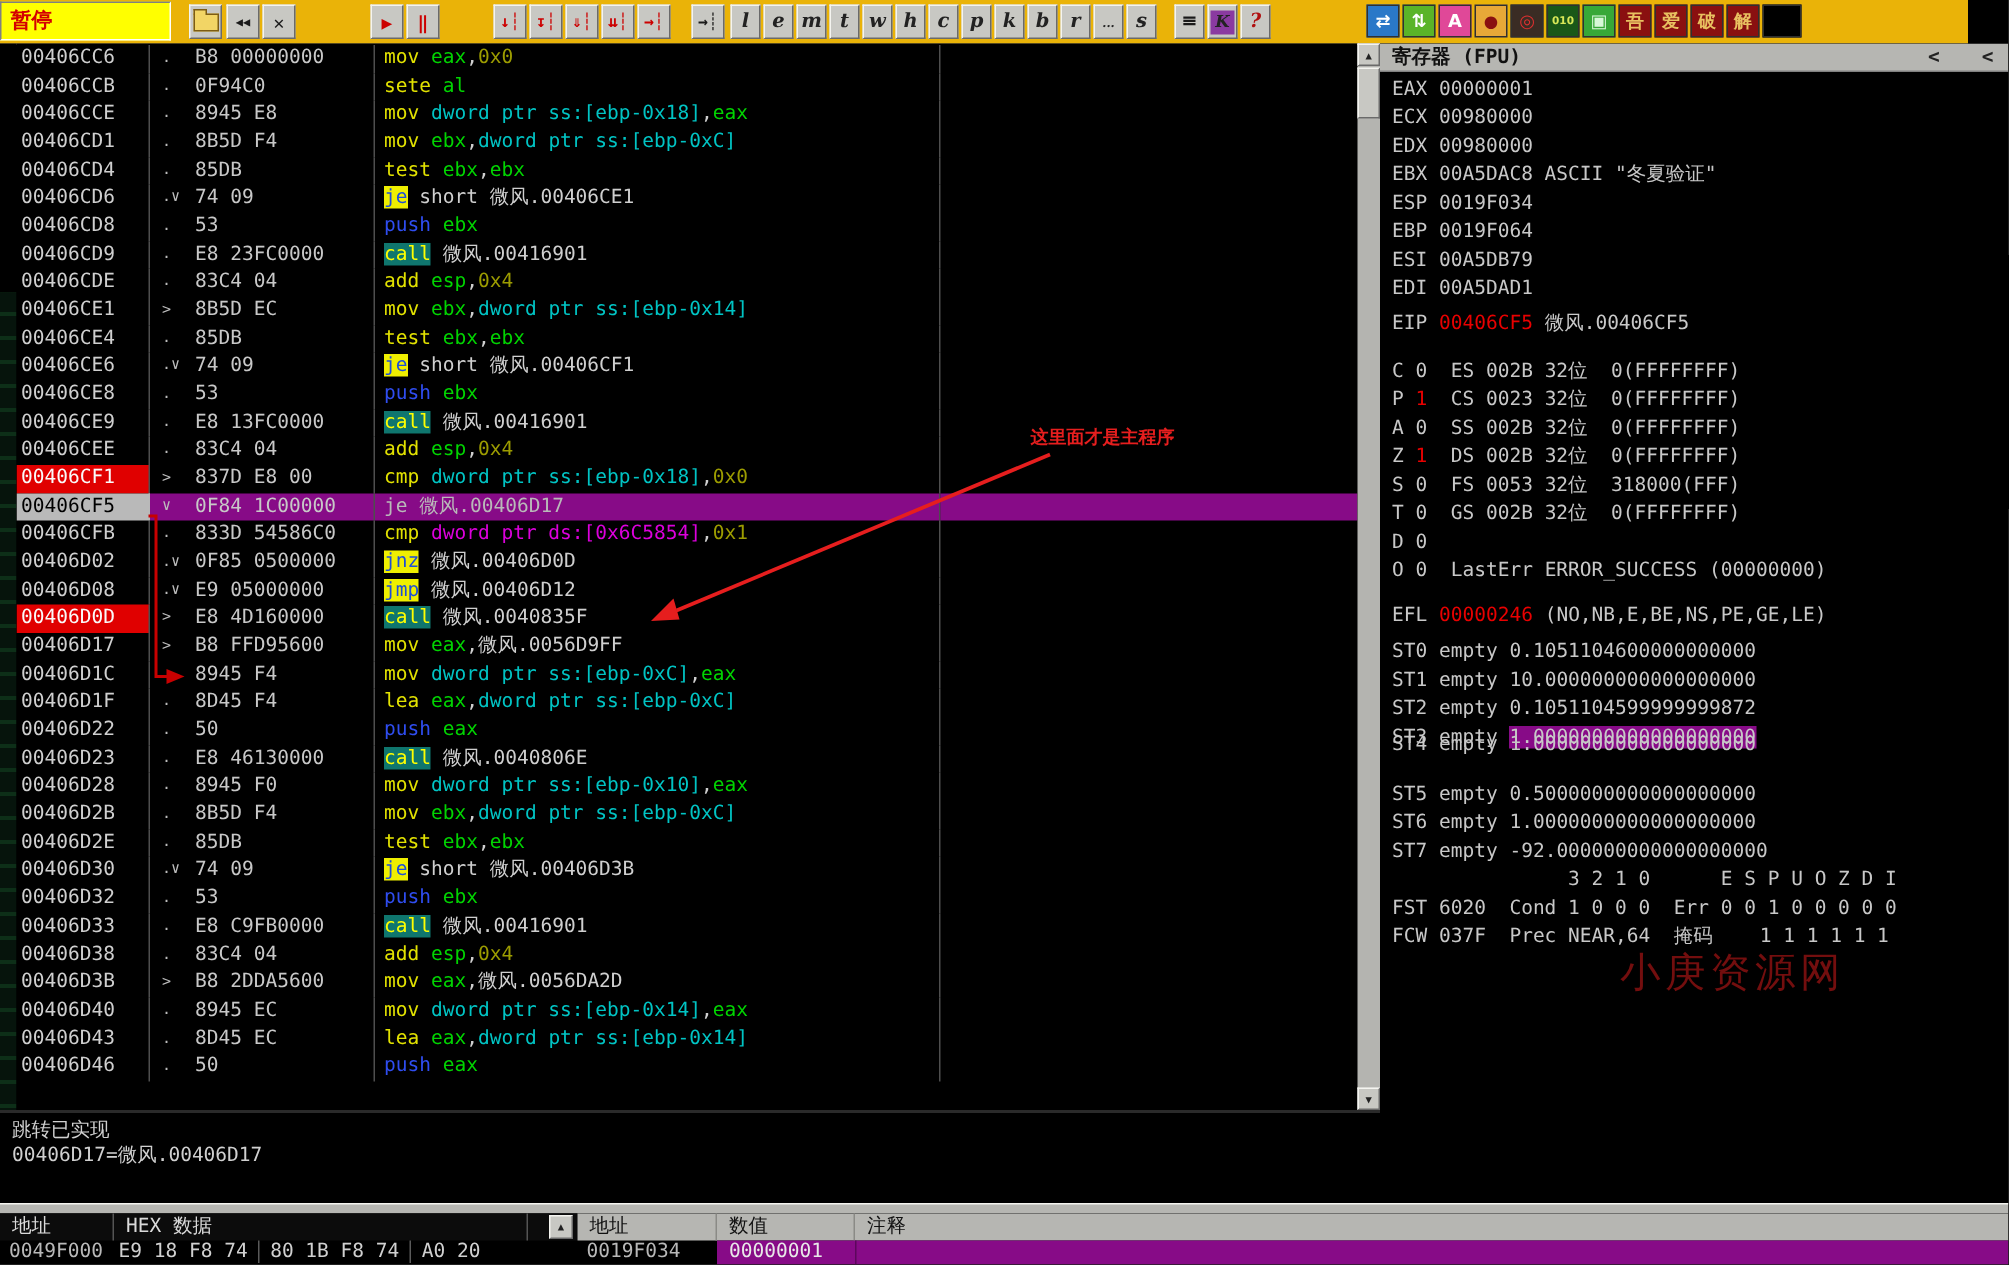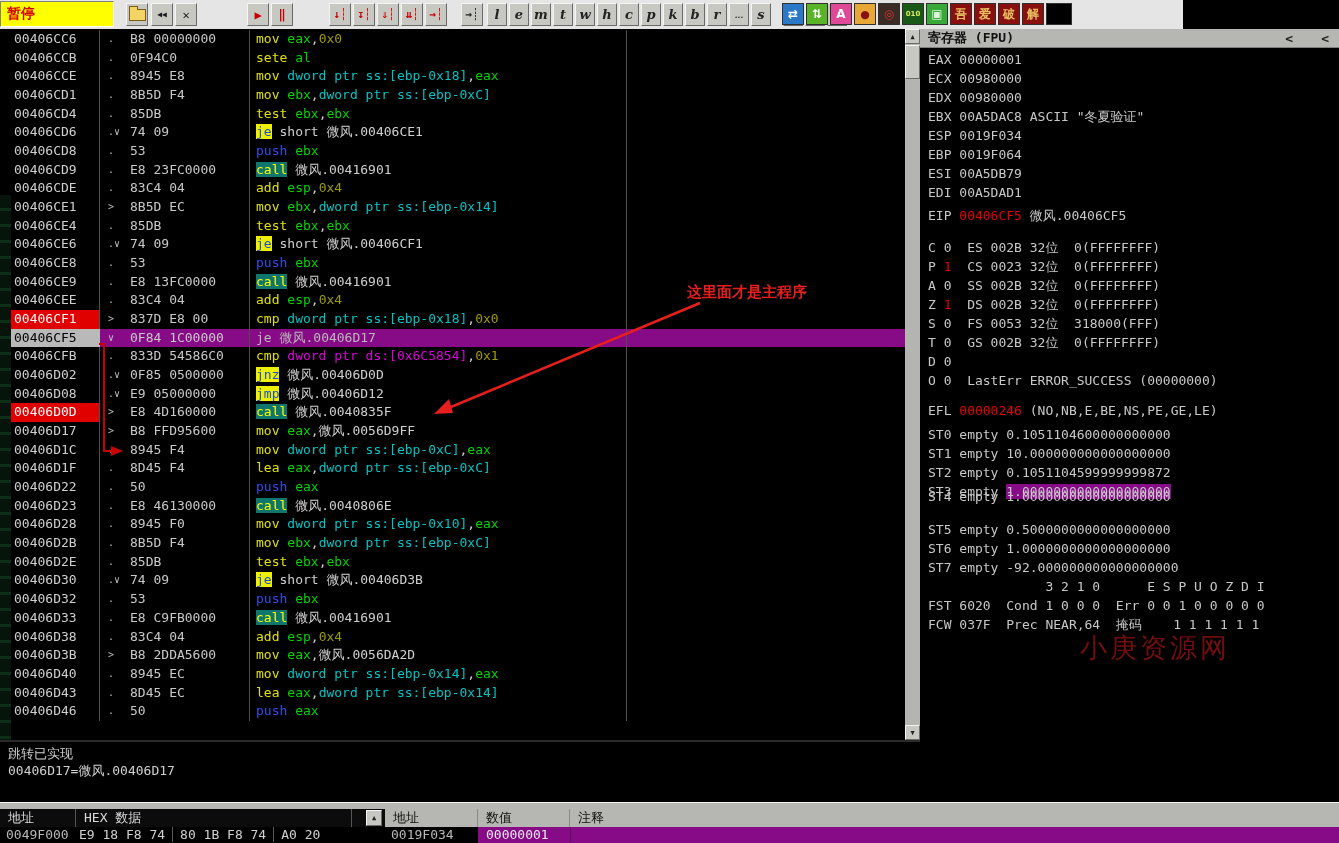--- a/index.html
+++ b/index.html
@@ -1,19 +1,19 @@
 <!DOCTYPE html>
 <html><head>
 <meta charset="utf-8">
 <style>
   html,body{margin:0;padding:0;background:#444;}
   #screen{position:relative;width:1339px;height:843px;overflow:hidden;background:#000;
           font-family:"DejaVu Sans Mono",monospace;font-size:13px;}
   
-  #toolbar{position:absolute;left:0;top:0;width:1183px;height:29px;background:#e5e5e5;
+  #toolbar{position:absolute;left:0;top:0;width:1312px;height:29px;background:#eab308;
            border-bottom:1px solid #6e6e6e;}
   #status-box{position:absolute;left:0;top:1px;width:114px;height:26px;background:#ffff00;
               border:1px solid #808080;border-right-color:#fff;border-bottom-color:#fff;
               display:flex;align-items:center;padding-left:6px;box-sizing:border-box;}
   #status-box span{color:#d40000;font-weight:bold;font-size:14px;}
   .tb-btn{width:22px;height:23px;margin-top:0;background:#c8c8c3;border:1px solid #f4f4f0;
           border-right-color:#6a6a6a;border-bottom-color:#6a6a6a;display:flex;align-items:center;
           justify-content:center;box-sizing:border-box;flex:none;}
   .tb-btn span{font-family:"DejaVu Sans Mono",monospace;font-weight:bold;line-height:1;}
   #tb-main{position:absolute;left:114px;top:3px;display:flex;}
@@ -94,21 +94,21 @@
   #stack-head{display:flex;height:18px;background:#b6b6b2;color:#111;align-items:center;}
   #stack-head .hc{padding-left:8px;box-sizing:border-box;height:18px;line-height:18px;
           border-right:1px solid #8a8a86;}
   #stack-row{display:flex;height:17px;line-height:16px;white-space:pre;}
   #stack-addr{width:93px;flex:none;color:#b8b8b8;padding-left:6px;box-sizing:border-box;}
   #stack-val{width:92px;flex:none;background:#870b87;color:#e8e8e8;padding-left:8px;box-sizing:border-box;}
   #stack-cmt{flex:1;background:#870b87;border-left:1px solid #5c075c;}
   
   #annot-svg{position:absolute;left:0;top:0;pointer-events:none;z-index:50;}
   #annot-text{position:absolute;left:687px;top:283px;color:#e61e1e;font-family:"DejaVu Sans",sans-serif;
-          font-size:15px;font-weight:bold;z-index:51;}
+          font-size:12px;font-weight:bold;z-index:51;}
 </style>
 </head>
 <body>
 
 <div id="screen">
 
   <div id="toolbar">
     <div id="status-box">
       <span>暂停</span>
     </div>

